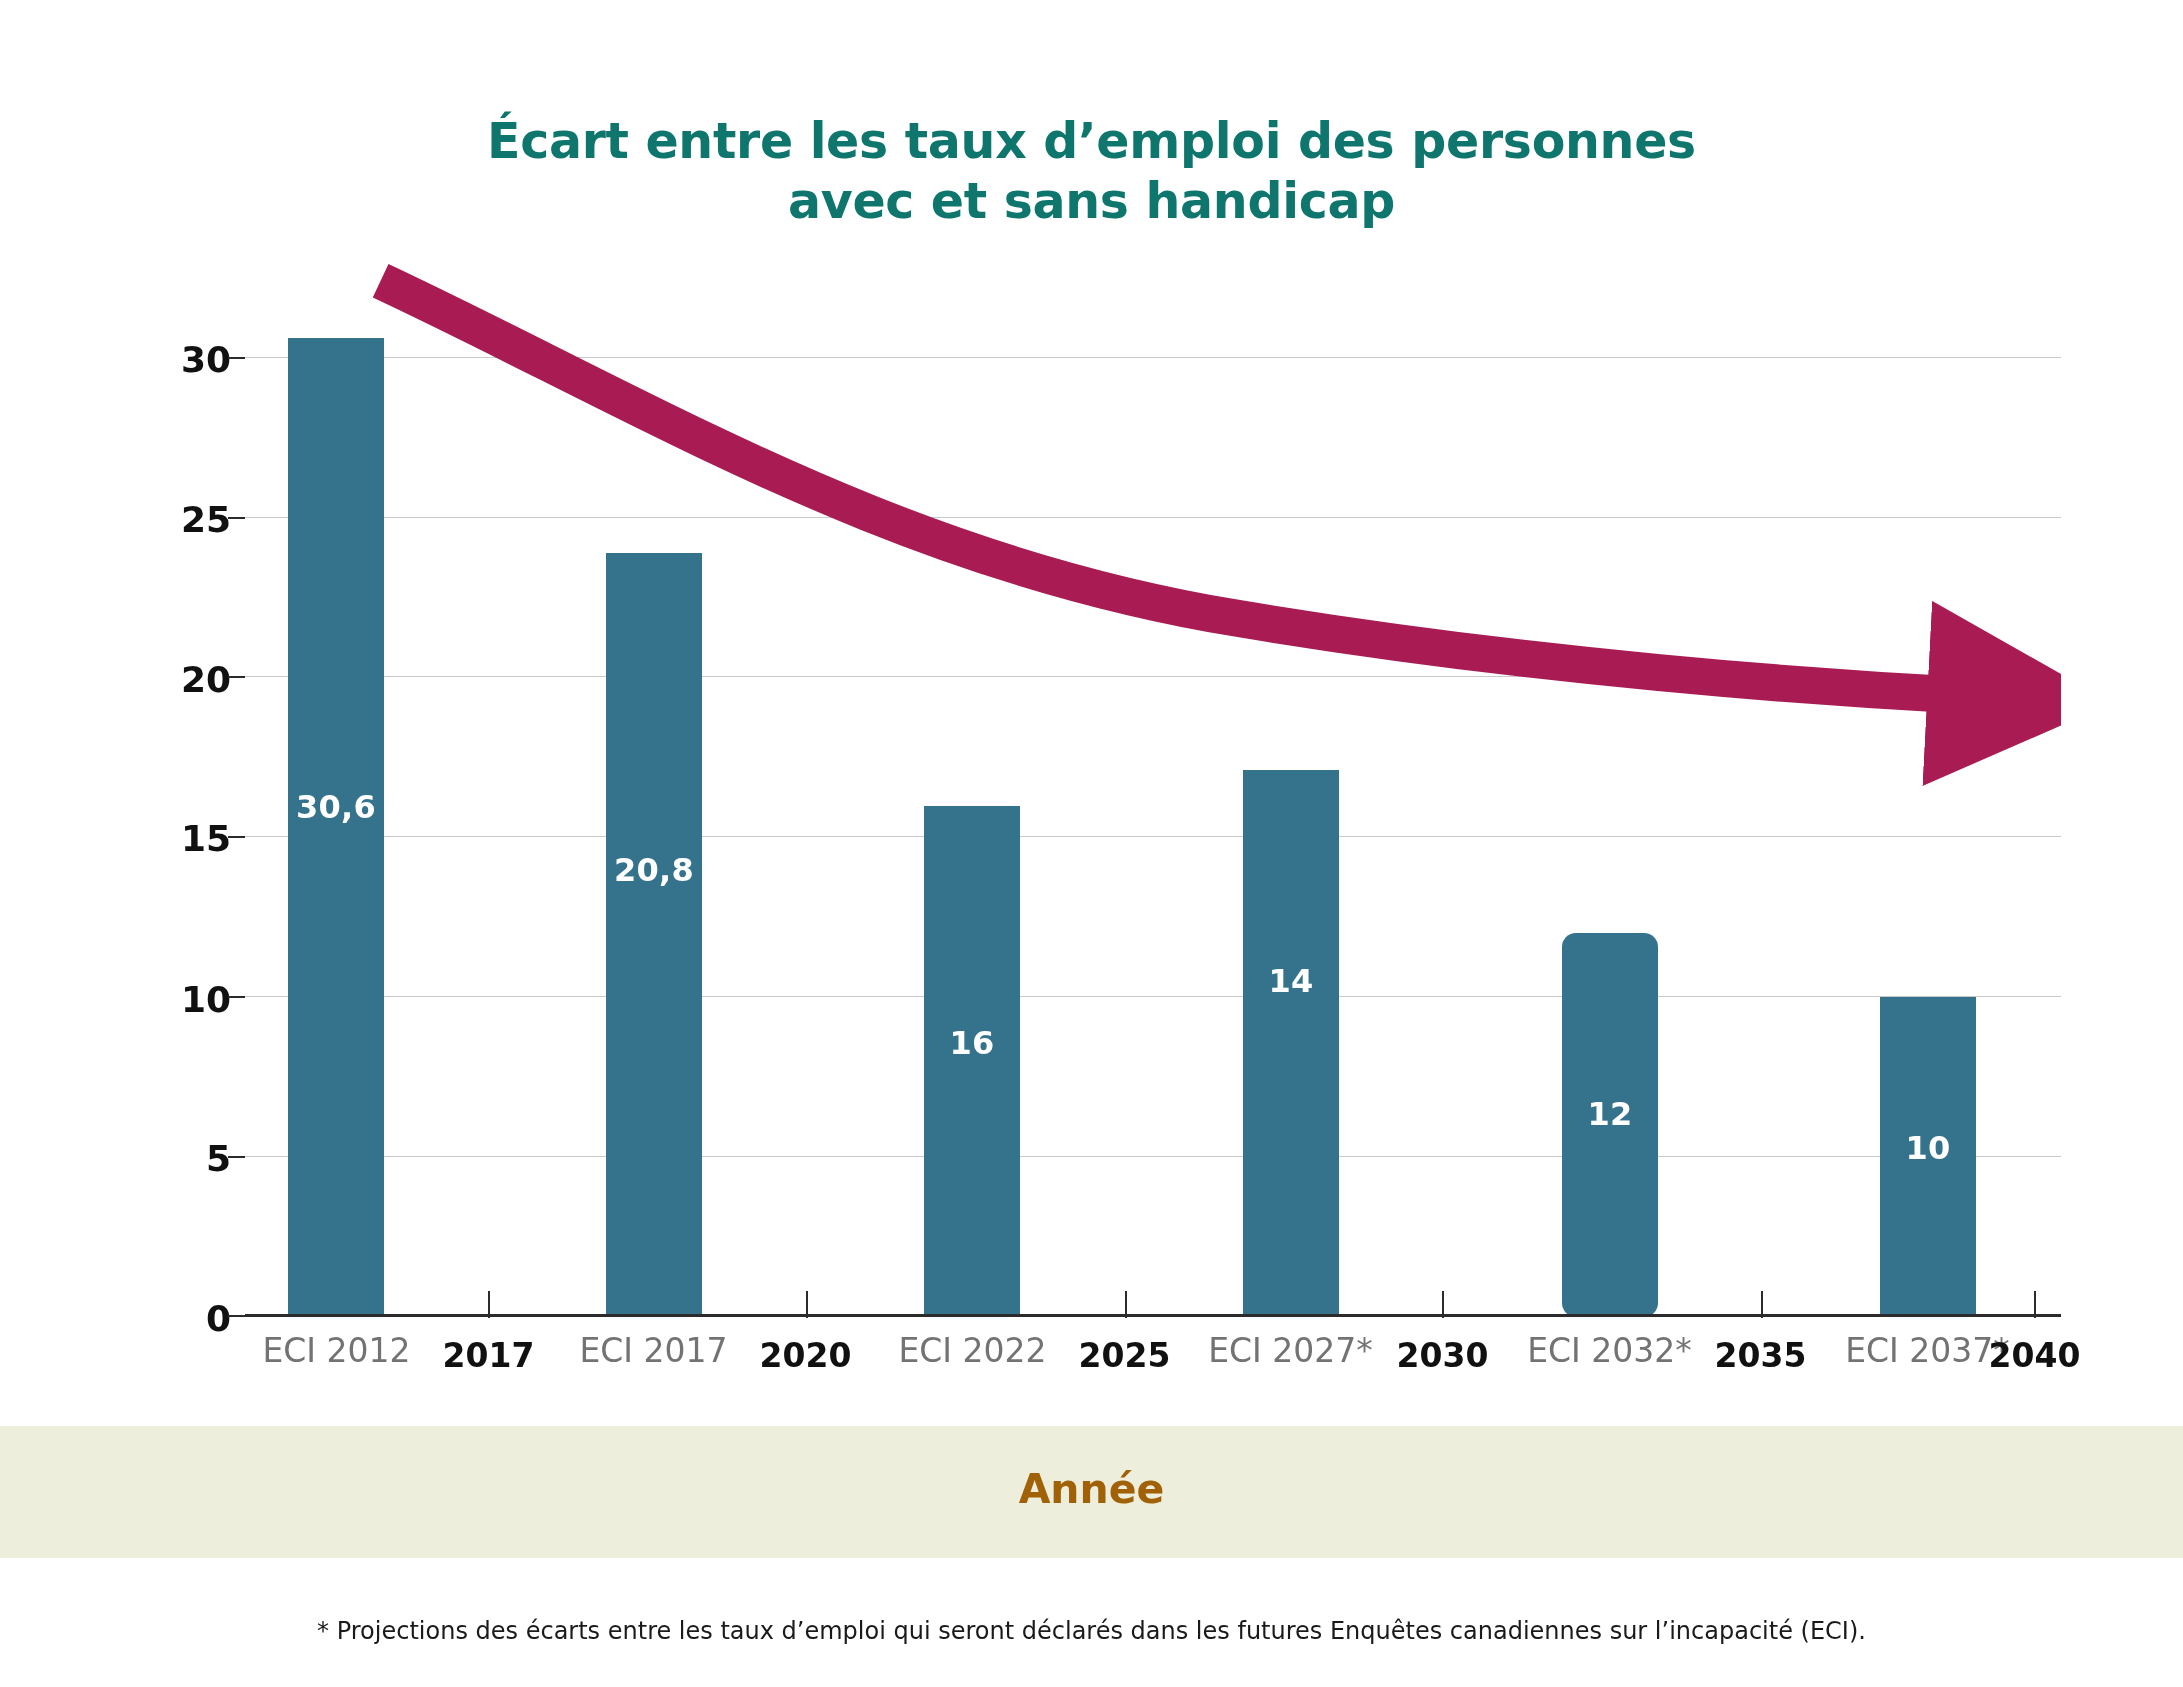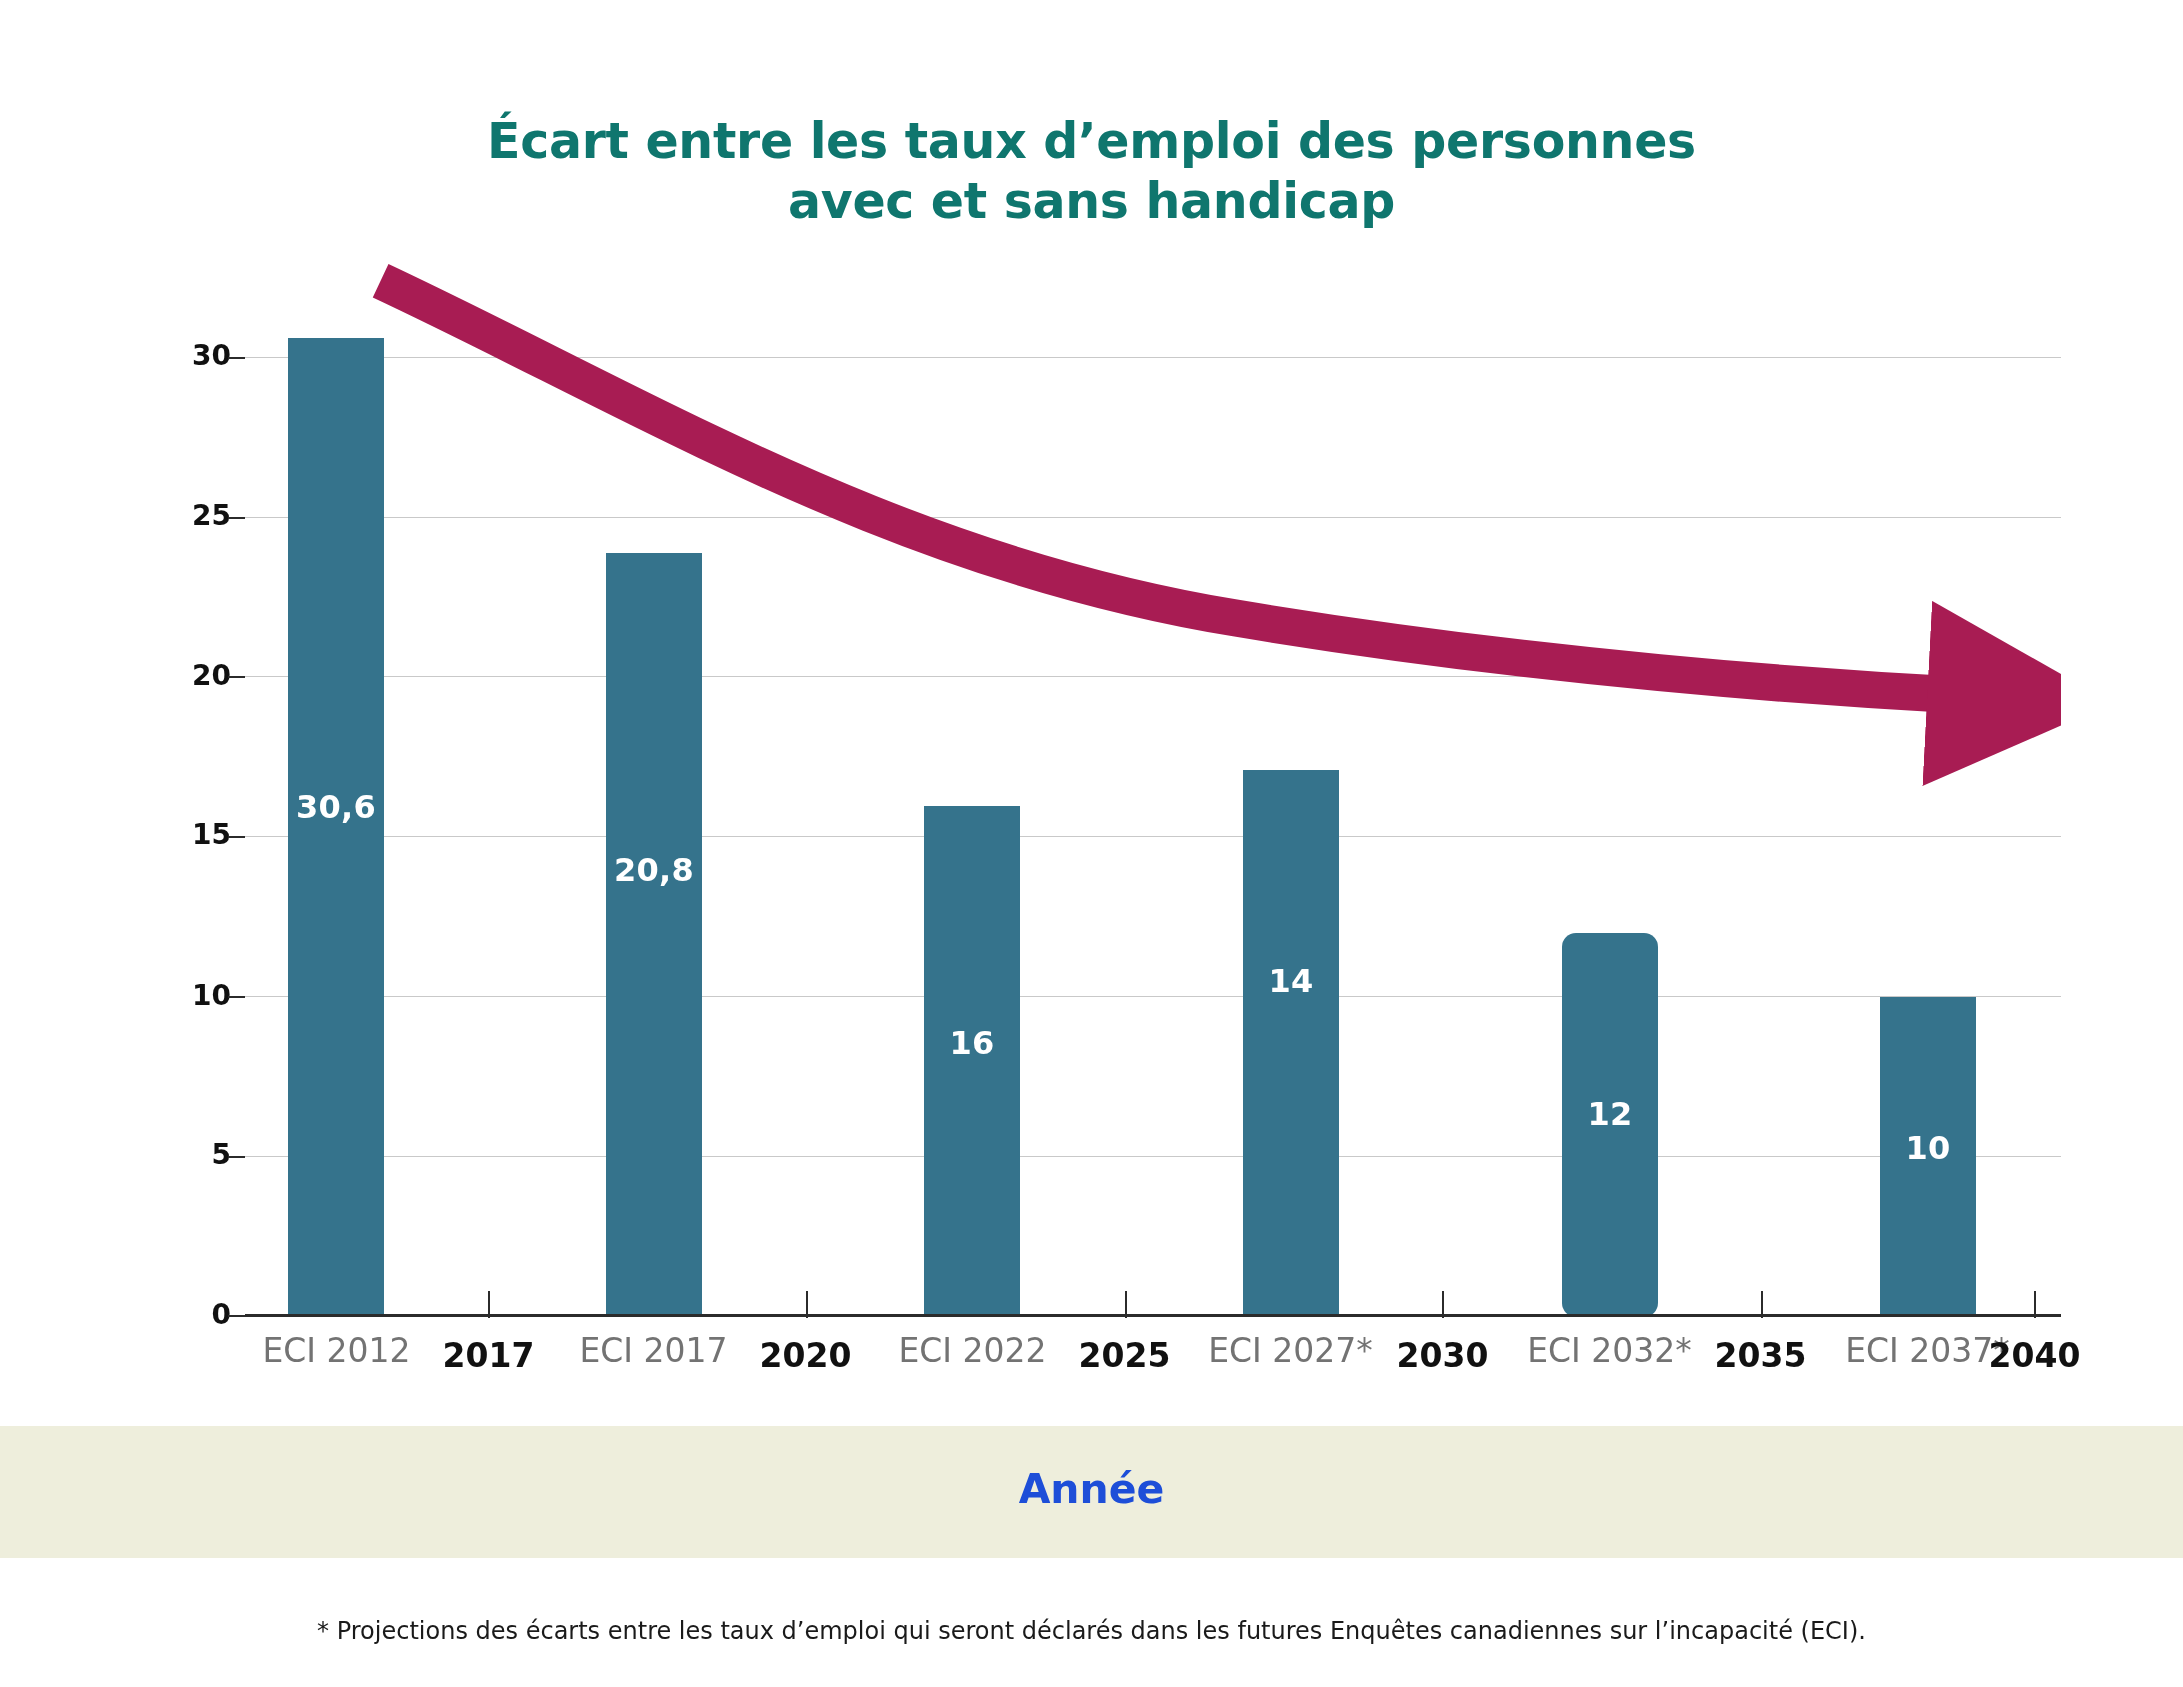--- a/index.html
+++ b/index.html
@@ -61,21 +61,21 @@
     width: 1816px;
     height: 2.6px;
     background: #2b2b2b;
   }
 
   
   .ylabel-item {
     position: absolute;
     width: 79px;
     text-align: right;
-    font-size: 28px;
+    font-size: 36px;
     font-weight: bold;
     color: #111;
   }
   .ytick-mark {
     position: absolute;
     width: 17px;
     height: 2px;
     background: #2b2b2b;
   }
 
@@ -139,21 +139,21 @@
     background: #eeeedc;
   }
   .footer-band-text {
     position: absolute;
     left: 0;
     top: 1465px;
     width: 2183px;
     text-align: center;
     font-size: 41px;
     font-weight: bold;
-    color: #1d4ed8;
+    color: #a16207;
   }
   .footnote {
     position: absolute;
     left: 0;
     top: 1598px;
     width: 2183px;
     text-align: center;
     font-size: 24px;
     color: #1a1a1a;
     margin-top: 19px;

